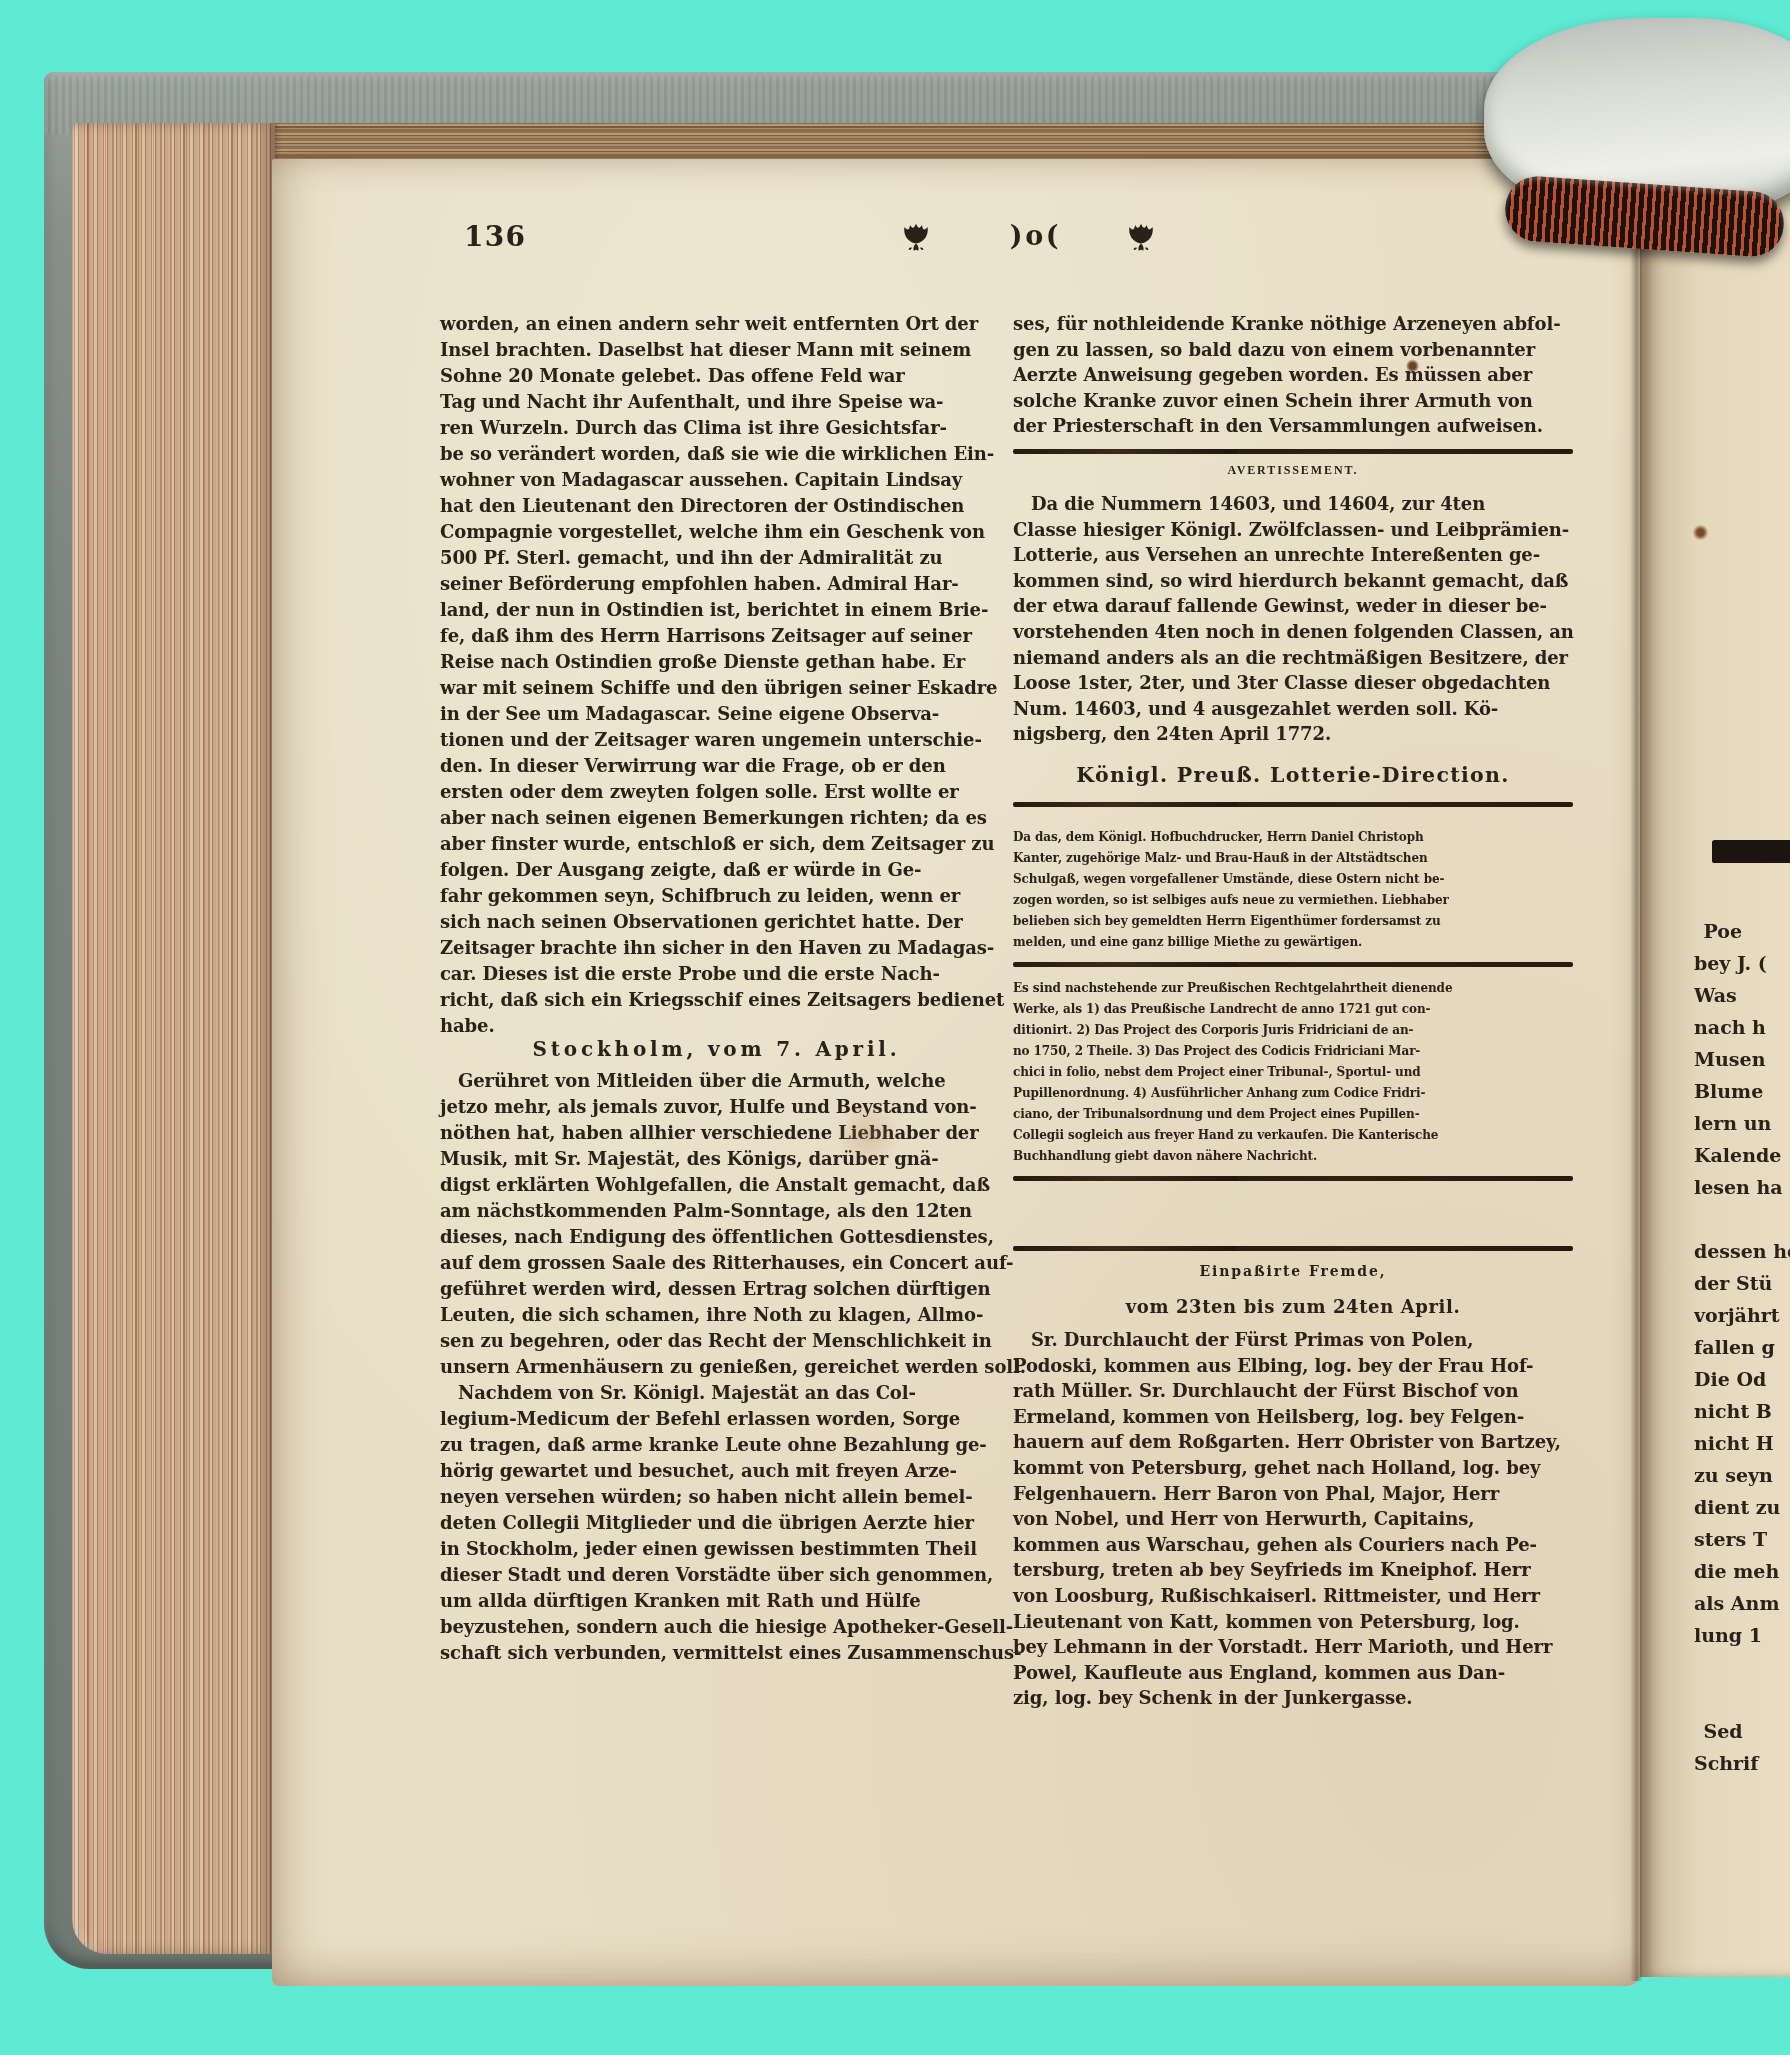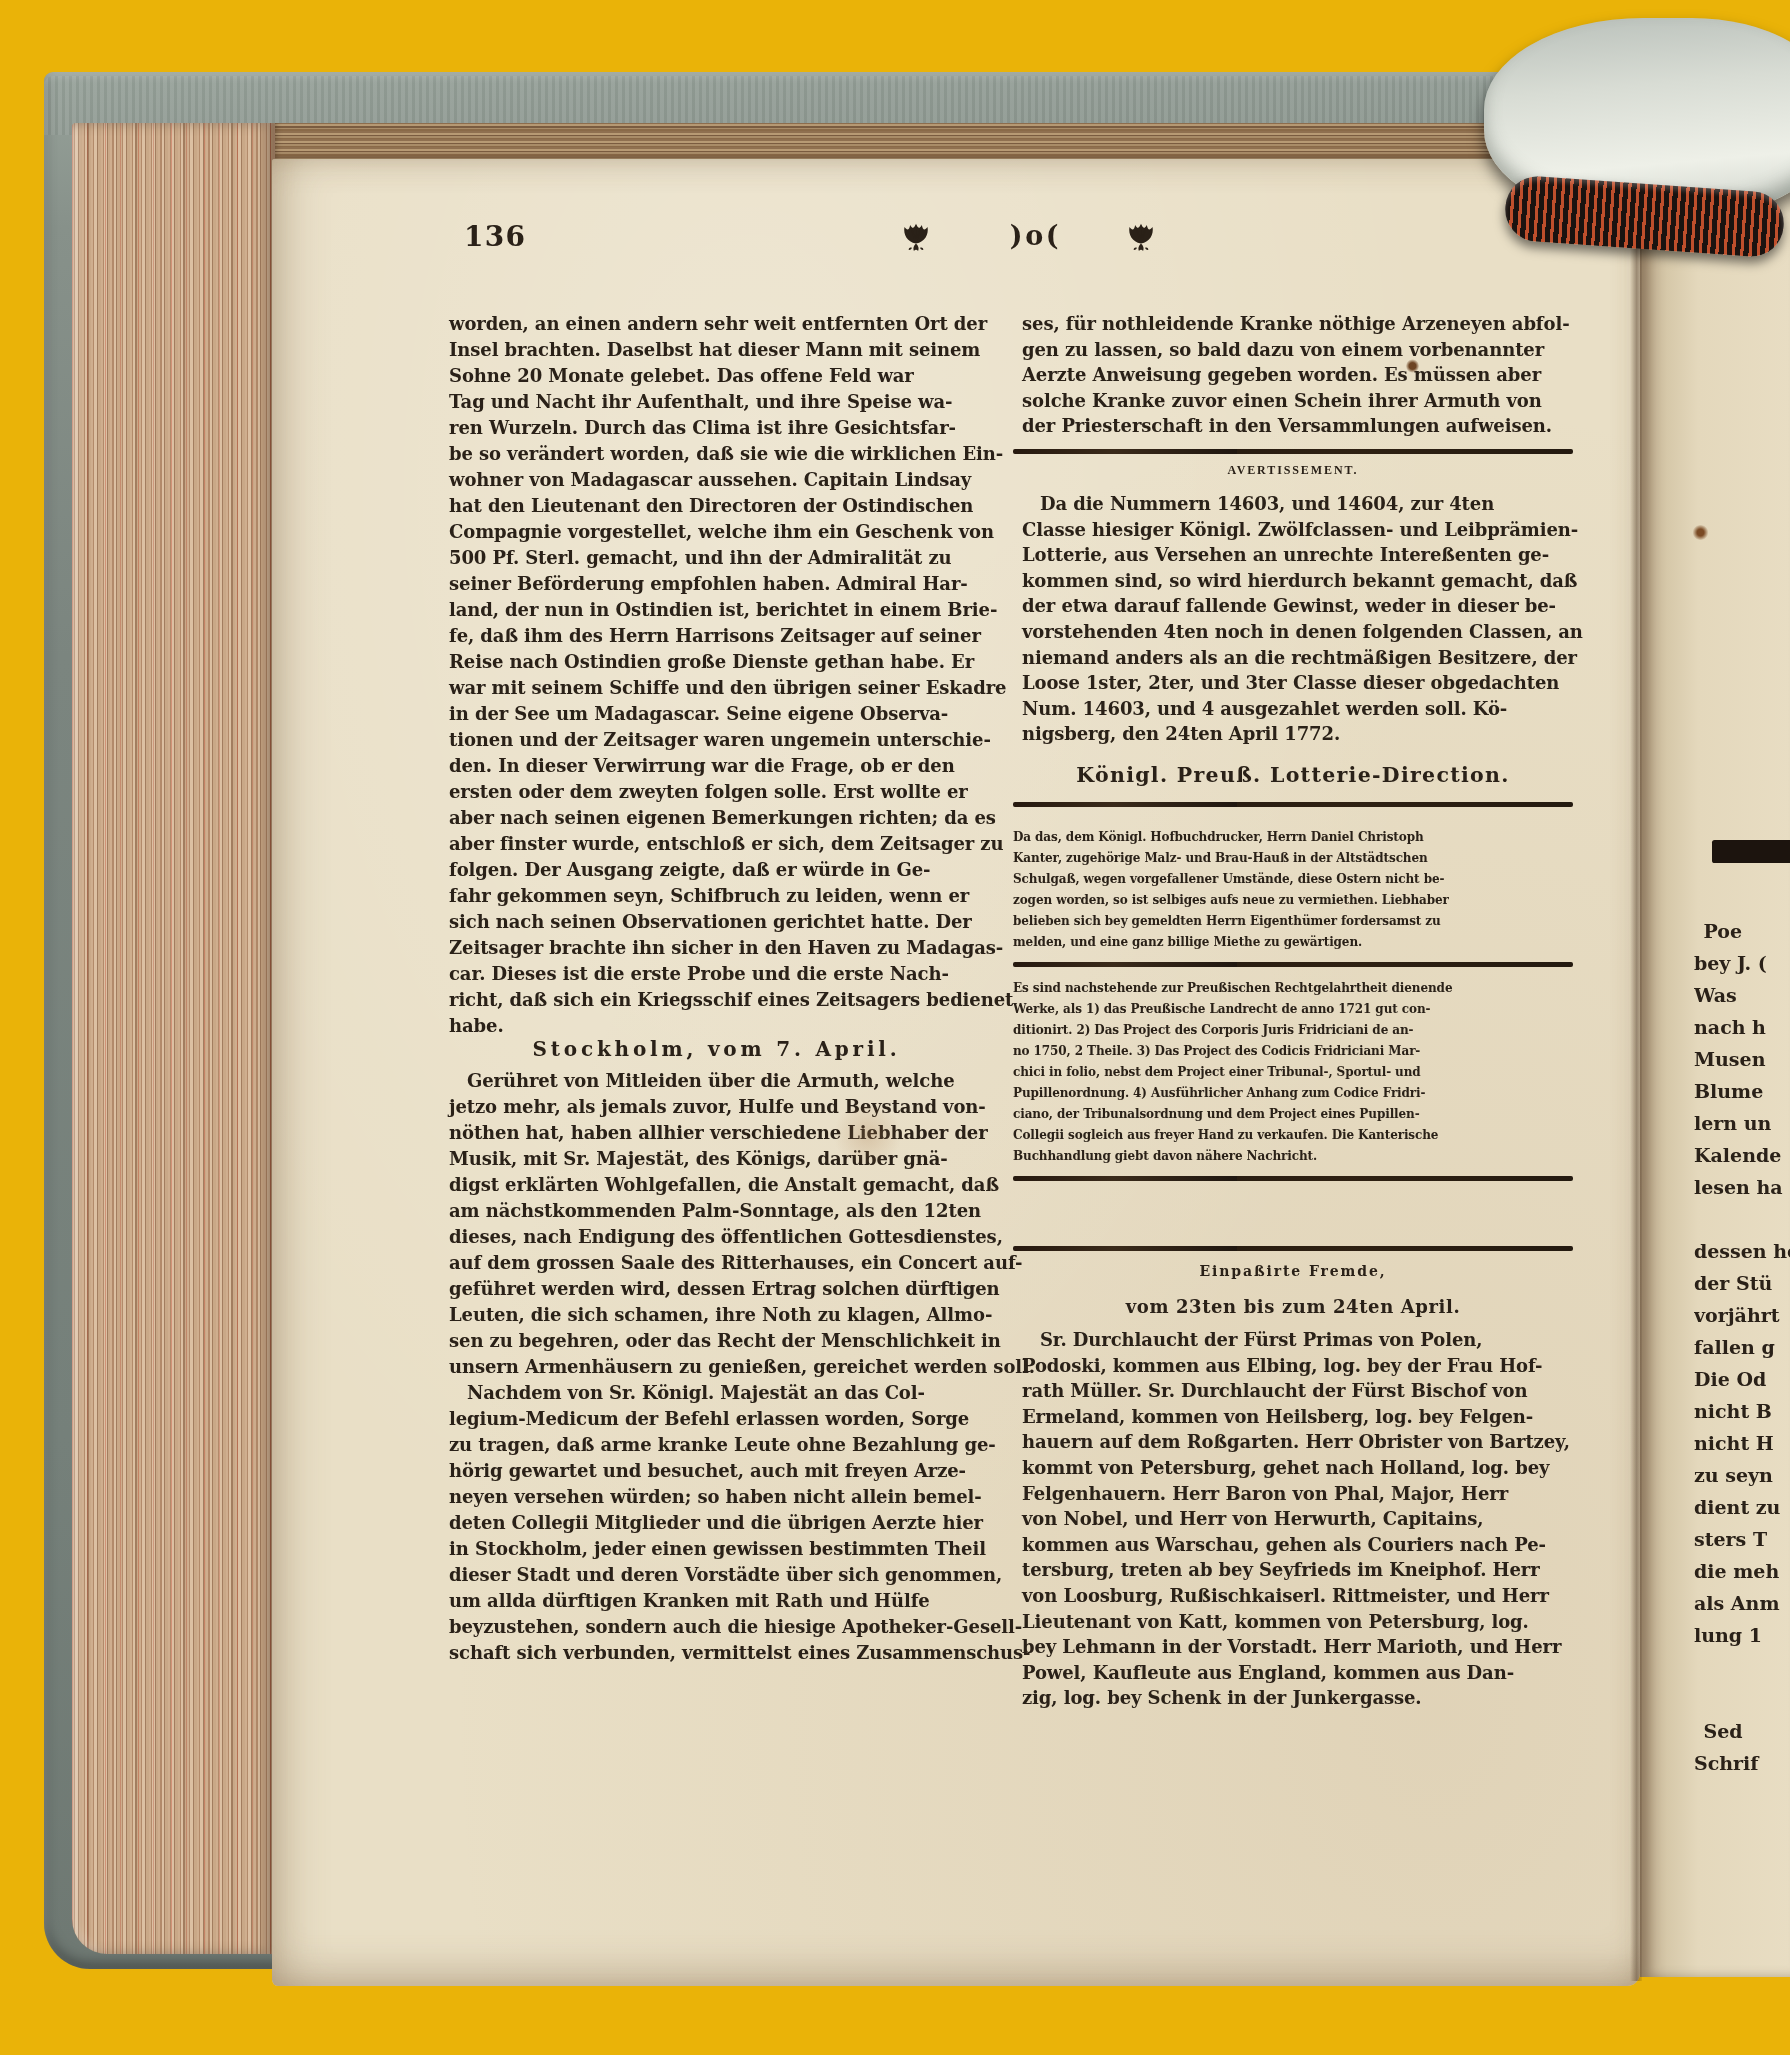--- a/index.html
+++ b/index.html
@@ -1,18 +1,18 @@
 <!DOCTYPE html>
 <html style="font-size:10.2px"><head>
 <meta charset="utf-8">
 <style>
   html,body{margin:0;padding:0;background:#0e0e0c;}
   #stage{
     position:relative;width:1791px;height:2056px;overflow:hidden;
-    background:#eab308;
+    background:#5eead4;
     font-family:"DejaVu Serif","Liberation Serif",serif;
   }
   
   .cover{
     position:absolute;left:44px;top:72px;width:1536px;height:1897px;
     background:linear-gradient(178deg,#97a29a 0%,#87918a 8%,#7b857f 30%,#75807a 70%,#6e7872 100%);
     border-radius:9px 5.1px 5.1px 46px;
     box-shadow:inset 0 3.8px 9px rgba(255,255,255,.25), inset 0 -6.4px 12.8px rgba(0,0,0,.35);
   }
   .cover-top-texture{
@@ -74,21 +74,21 @@
   .stain.s3{left:1452px;top:851px;width:96px;height:70px;background:radial-gradient(circle,rgba(165,120,78,.25),rgba(165,120,78,0) 70%);}
   .stain.s5{left:1692px;top:525px;width:16.6px;height:15.4px;background:radial-gradient(circle,#7a4a24 0 30%,rgba(122,74,36,0) 70%);}
   
   .print{color:#2a2118;}
   .pagenum{position:absolute;left:192px;top:61px;font-size:28px;font-weight:bold;letter-spacing:1.3px;}
   .orn-row .shell{position:absolute;top:59px;width:36px;height:38px;}
   .orn-row .shell.sh1{left:626px;}
   .orn-row .shell.sh2{left:851px;}
   .orn-center{position:absolute;left:722px;top:61px;width:83px;text-align:center;font-size:27px;font-weight:bold;letter-spacing:2.6px;}
   .col{position:absolute;}
-  .lines{font-size:18px;font-weight:bold;line-height:26px;letter-spacing:-0.1px;white-space:nowrap;margin-left:9px;}
+  .lines{font-size:18px;font-weight:bold;line-height:26px;letter-spacing:-0.1px;white-space:nowrap;}
   .lines .tline{height:26px;}
   .lines.lh40 .tline{height:25.6px;}
   .small{font-size:12px;font-weight:bold;line-height:21px;letter-spacing:-0.1px;white-space:nowrap;}
   .small .tline{height:21px;}
   .colheading{position:absolute;width:100%;text-align:center;font-size:20px;font-weight:bold;letter-spacing:3.8px;white-space:nowrap;}
   .avert-title{position:absolute;width:100%;text-align:center;font-size:12px;font-weight:bold;letter-spacing:1.9px;font-family:"Liberation Serif","DejaVu Serif",serif;}
   .signature{position:absolute;width:100%;text-align:center;font-size:20.5px;font-weight:bold;letter-spacing:1.3px;white-space:nowrap;}
   .fremde-title{position:absolute;width:100%;text-align:center;font-size:14px;font-weight:bold;letter-spacing:1.9px;}
   .fremde-sub{position:absolute;width:100%;text-align:center;font-size:18px;font-weight:bold;letter-spacing:0.6px;}
   .rule{position:absolute;height:4.5px;background:linear-gradient(90deg,#26190f 0%,#3a2a1a 18%,#201710 40%,#35251716 0,#33241498 60%,#241a10 100%);background-color:#281c10;border-radius:1.9px;}

